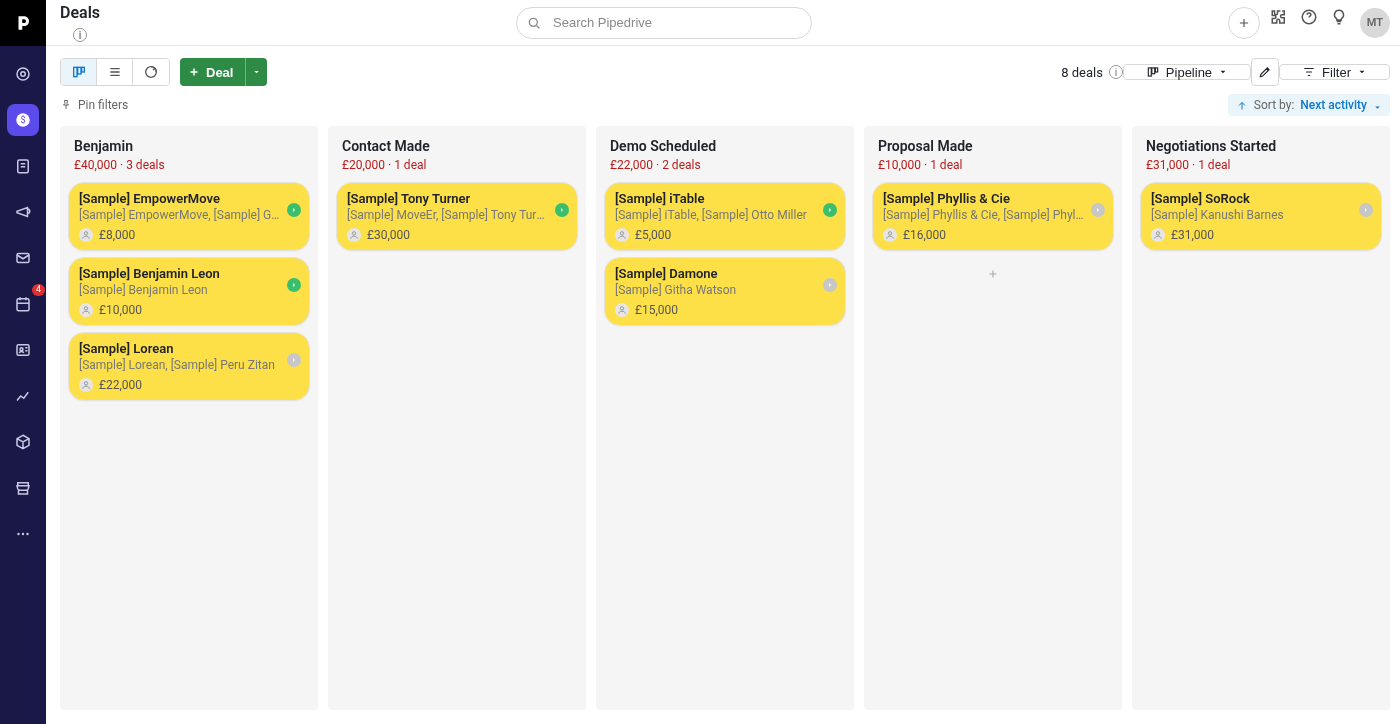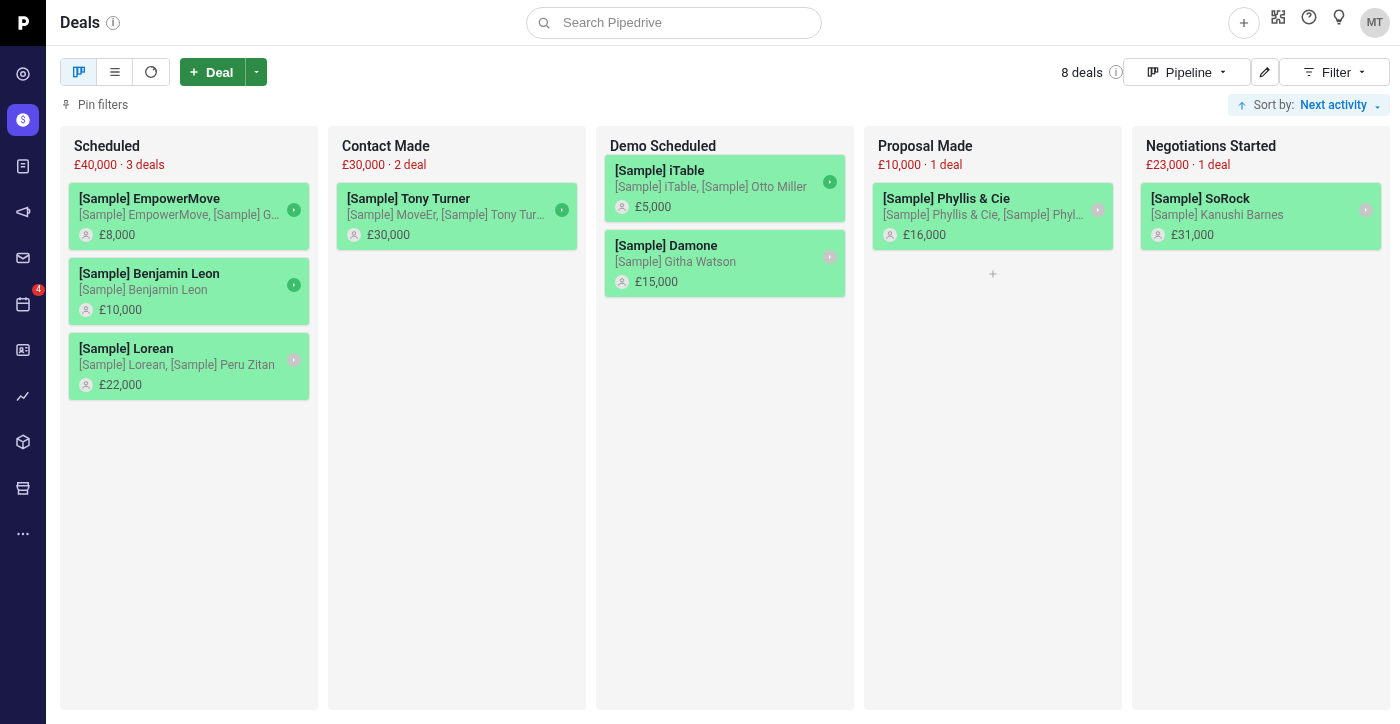--- a/index.html
+++ b/index.html
@@ -81,20 +81,21 @@
     align-items: center;
     padding: 0 14px;
     gap: 10px;
   }
   .page-title {
     font-size: 16px;
     font-weight: 600;
     display: flex;
     align-items: center;
     gap: 6px;
+    flex-direction: column;
   }
   .info-icon {
     width: 14px;
     height: 14px;
     border: 1px solid #999;
     border-radius: 50%;
     display: inline-flex;
     align-items: center;
     justify-content: center;
     font-size: 10px;
@@ -224,21 +225,21 @@
     gap: 0;
   }
   .deal-count {
     font-size: 13px;
     color: #21232c;
     display: flex;
     align-items: center;
     gap: 6px;
   }
   .pill-btn {
-    height: 28px;
+    height: 16px;
     border: 1px solid #d7d7d7;
     background: #fff;
     border-radius: 4px;
     display: inline-flex;
     align-items: center;
     padding: 0 22px;
     gap: 6px;
     font-size: 13px;
     cursor: pointer;
     color: #21232c;
@@ -298,23 +299,23 @@
     font-size: 14px;
     font-weight: 600;
     padding: 0 8px;
   }
   .col-meta {
     font-size: 12px;
     color: #b91c1c;
     padding: 4px 8px 10px 8px;
   }
   .card {
-    background: #86efac;
+    background: #fde047;
     border: 1px solid #e3e3e3;
-    border-radius: 4px;
+    border-radius: 16px;
     padding: 8px 10px 8px 10px;
     margin: 0 2px 6px 2px;
     position: relative;
     cursor: pointer;
     box-shadow: 0 1px 1px rgba(0,0,0,0.03);
   }
   .card-title {
     font-size: 13px;
     font-weight: 600;
     margin-bottom: 2px;
@@ -576,21 +577,21 @@
         <span class="sort-label">Sort by:</span>
         <span class="sort-value">Next activity</span>
         <svg width="9" height="9" viewBox="0 0 24 24" fill="#0b78d1">
             <path d="M6 9l6 6 6-6z"></path>
           </svg>
       </div>
     </div>
 
     <div class="board" id="board">
         <div class="col">
-          <div class="col-title">Scheduled</div>
+          <div class="col-title">Benjamin</div>
           <div class="col-meta">£40,000 · 3 deals</div>
           <div class="card">
             <div class="card-title">[Sample] EmpowerMove</div>
             <div class="card-sub">[Sample] EmpowerMove, [Sample] Gloria Q...</div>
             <div class="card-footer">
               <span class="person-icon">
                 <svg width="10" height="10" viewBox="0 0 24 24" fill="none" stroke="currentColor" stroke-width="2">
                   <circle cx="12" cy="8" r="4"></circle>
                   <path d="M4 21c0-4 4-6 8-6s8 2 8 6"></path>
                 </svg>
@@ -635,21 +636,21 @@
             </div>
             <span class="status-dot status-grey">
               <svg width="8" height="8" viewBox="0 0 24 24" fill="currentColor">
                 <path d="M9 6l6 6-6 6z"></path>
               </svg>
             </span>
           </div>
         </div>
         <div class="col">
           <div class="col-title">Contact Made</div>
-          <div class="col-meta">£30,000 · 2 deal</div>
+          <div class="col-meta">£20,000 · 1 deal</div>
           <div class="card">
             <div class="card-title">[Sample] Tony Turner</div>
             <div class="card-sub">[Sample] MoveEr, [Sample] Tony Turner</div>
             <div class="card-footer">
               <span class="person-icon">
                 <svg width="10" height="10" viewBox="0 0 24 24" fill="none" stroke="currentColor" stroke-width="2">
                   <circle cx="12" cy="8" r="4"></circle>
                   <path d="M4 21c0-4 4-6 8-6s8 2 8 6"></path>
                 </svg>
               </span>
@@ -657,20 +658,21 @@
             </div>
             <span class="status-dot status-green">
               <svg width="8" height="8" viewBox="0 0 24 24" fill="currentColor">
                 <path d="M9 6l6 6-6 6z"></path>
               </svg>
             </span>
           </div>
         </div>
         <div class="col">
           <div class="col-title">Demo Scheduled</div>
+          <div class="col-meta">£22,000 · 2 deals</div>
           <div class="card">
             <div class="card-title">[Sample] iTable</div>
             <div class="card-sub">[Sample] iTable, [Sample] Otto Miller</div>
             <div class="card-footer">
               <span class="person-icon">
                 <svg width="10" height="10" viewBox="0 0 24 24" fill="none" stroke="currentColor" stroke-width="2">
                   <circle cx="12" cy="8" r="4"></circle>
                   <path d="M4 21c0-4 4-6 8-6s8 2 8 6"></path>
                 </svg>
               </span>
@@ -723,21 +725,21 @@
             </span>
           </div>
           <div class="add-slot">
             <svg width="14" height="14" viewBox="0 0 24 24" fill="none" stroke="currentColor" stroke-width="2">
               <path d="M12 6v12M6 12h12"></path>
             </svg>
           </div>
         </div>
         <div class="col">
           <div class="col-title">Negotiations Started</div>
-          <div class="col-meta">£23,000 · 1 deal</div>
+          <div class="col-meta">£31,000 · 1 deal</div>
           <div class="card">
             <div class="card-title">[Sample] SoRock</div>
             <div class="card-sub">[Sample] Kanushi Barnes</div>
             <div class="card-footer">
               <span class="person-icon">
                 <svg width="10" height="10" viewBox="0 0 24 24" fill="none" stroke="currentColor" stroke-width="2">
                   <circle cx="12" cy="8" r="4"></circle>
                   <path d="M4 21c0-4 4-6 8-6s8 2 8 6"></path>
                 </svg>
               </span>

